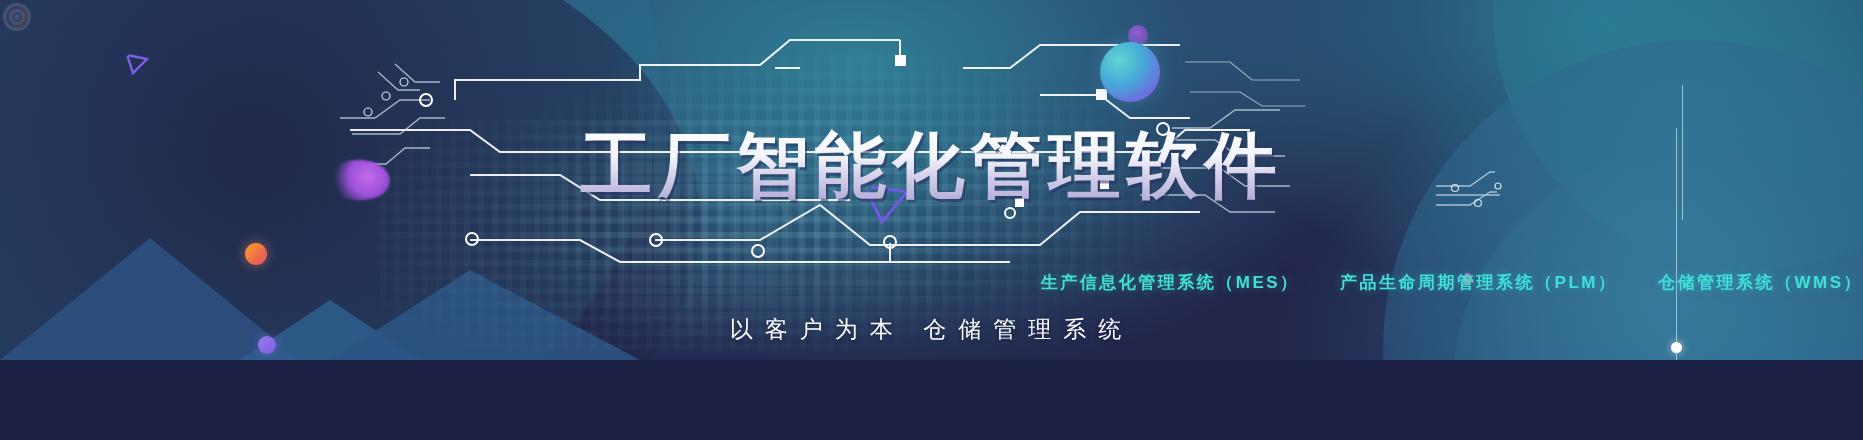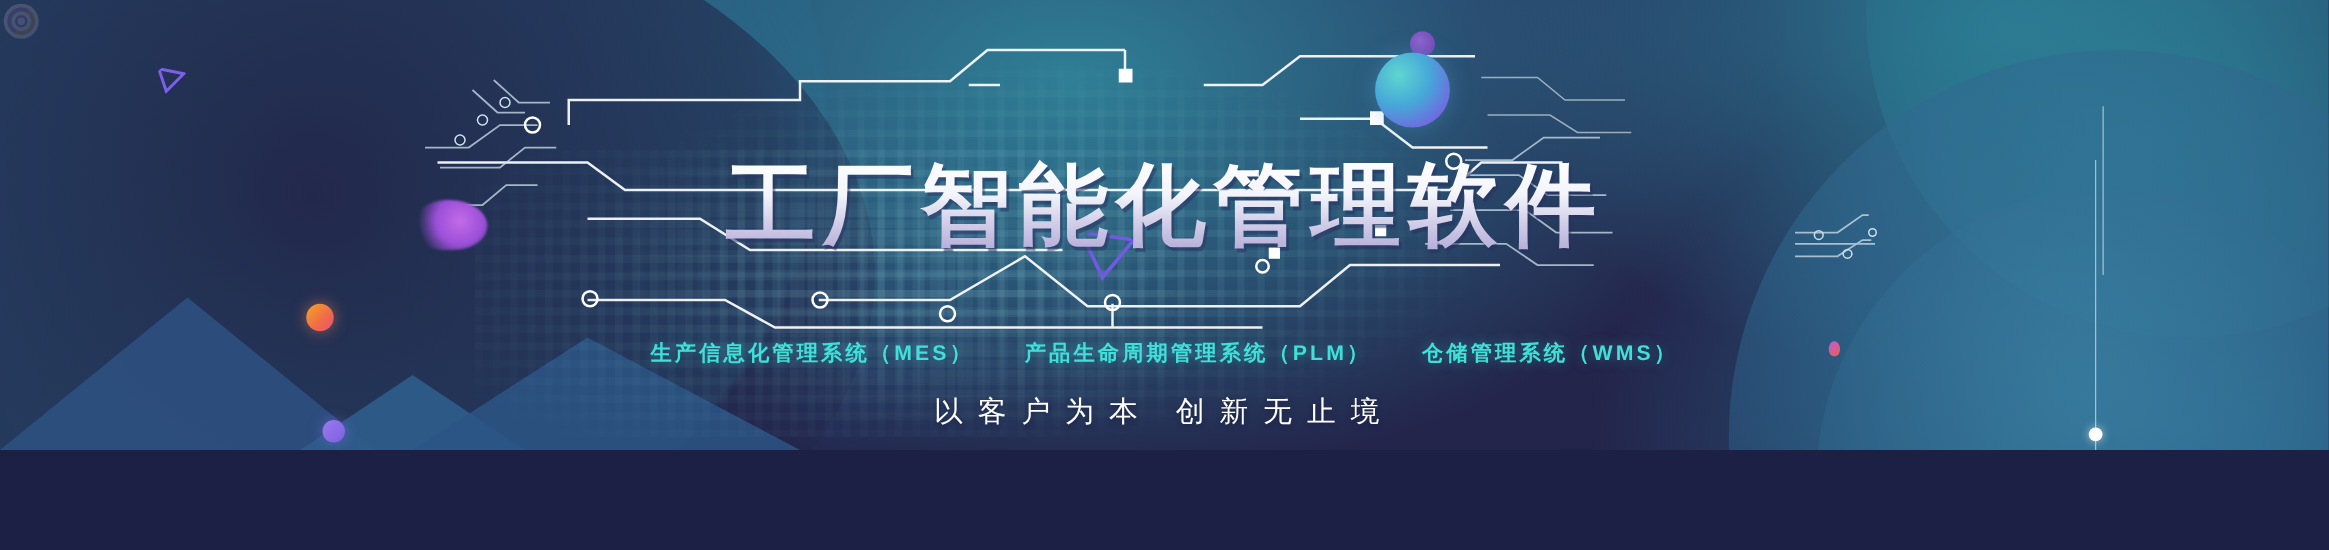--- a/index.html
+++ b/index.html
@@ -74,21 +74,21 @@
     background:linear-gradient(180deg,#ffffff 0%,#f3f5fb 38%,#d3cfe9 66%,#b0a9d6 100%);
     -webkit-background-clip:text; background-clip:text;
     color:transparent; -webkit-text-fill-color:transparent;
     filter:drop-shadow(2px 3px 0 rgba(40,48,96,.55));
     white-space:nowrap;
   }
 
   
   .subtitle{
     position:absolute; left:0; top:271px; width:1863px;
-    text-align:center; white-space:nowrap;
+    text-align:right; white-space:nowrap;
     font-size:17px; font-weight:bold; letter-spacing:2.5px;
     color:#3fe0d8;
     text-shadow:0 0 10px rgba(63,224,216,.35);
   }
   .subtitle .sys{ display:inline-block; }
   .subtitle .gap{ display:inline-block; width:26px; }
 
   
   .tagline{
     position:absolute; left:0; top:314px; width:1863px;
@@ -259,15 +259,15 @@
   <div class="title">工厂智能化管理软件</div>
 
   <div class="subtitle">
     <span class="sys">生产信息化管理系统（MES）</span>
     <span class="gap"></span>
     <span class="sys">产品生命周期管理系统（PLM）</span>
     <span class="gap"></span>
     <span class="sys">仓储管理系统（WMS）</span>
   </div>
 
-  <div class="tagline">以客户为本 创新无止境</div>
+  <div class="tagline">以客户为本 仓储管理系统</div>
 
 </div>
 
 </body></html>

